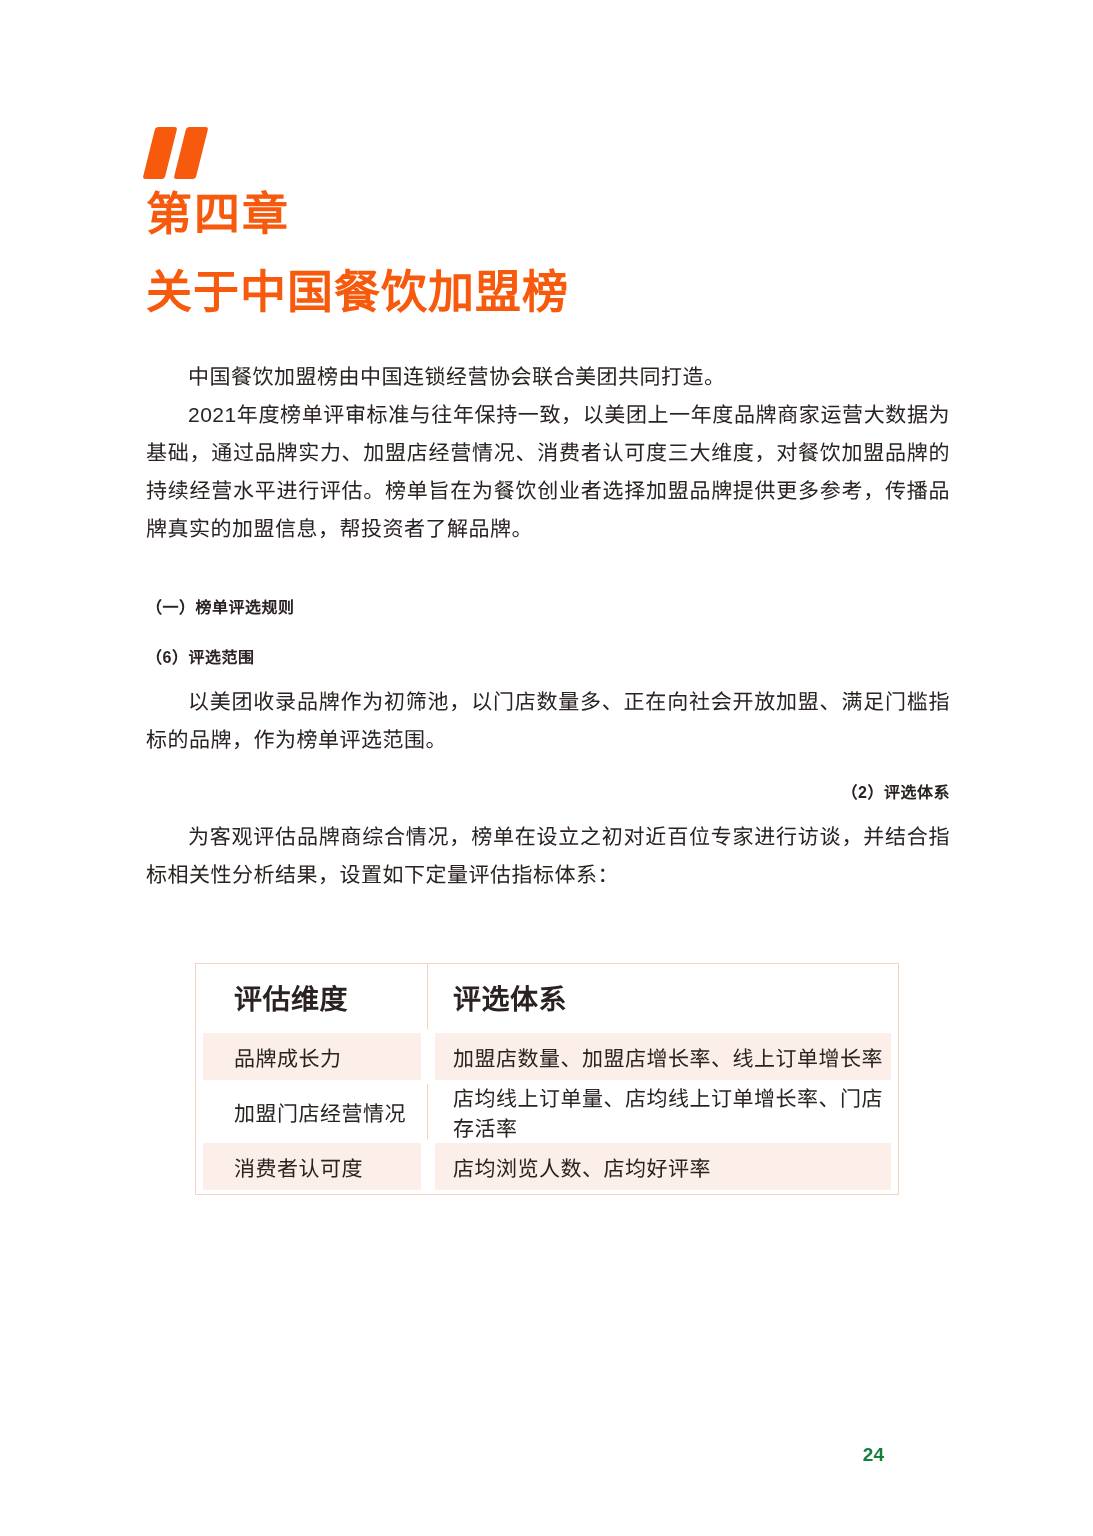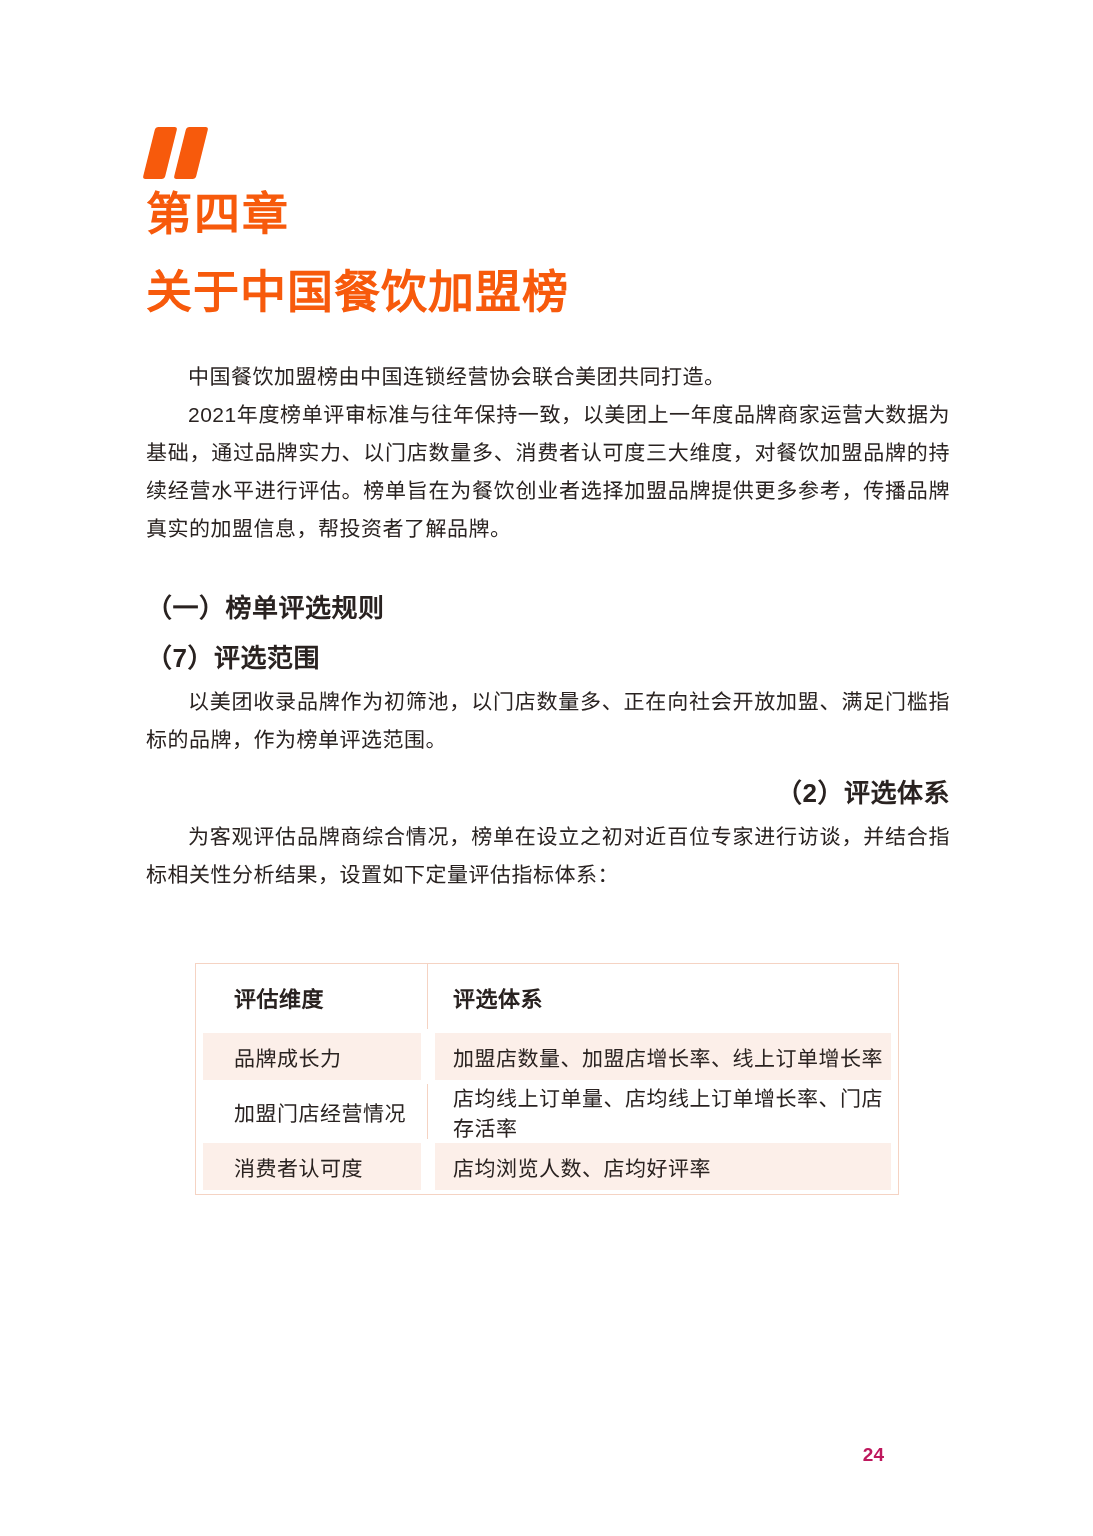--- a/index.html
+++ b/index.html
@@ -46,77 +46,77 @@
   }
   
   .para{
     font-size:21px;line-height:38px;
     text-align:justify;
     text-indent:2em;
     letter-spacing:0.5px;
   }
   .para.first{margin-top:40px;font-family:Liberation Serif, serif;}
   .sec-heading{
-    font-size:26px;line-height:28px;font-weight:700;
+    font-size:16px;line-height:28px;font-weight:700;
     letter-spacing:0.5px;
   }
   .h-rules{margin-top:46px;}
   .h-scope{margin-top:22px;}
   .h-system{margin-top:20px;text-align:right;}
   .after-h{margin-top:11px;}
   
   .eval-table{
     margin-top:69px;margin-left:49px;
     width:704px;
     border:1px solid var(--table-border,#F5D3C3);
     background:#ffffff;
   }
   .t-row{display:flex;}
   .t-row.head{height:65px;}
   .t-row.data{height:55px;}
   .cell{display:flex;align-items:center;font-size:21px;letter-spacing:0.5px;}
   .c1{width:232px;padding-left:38px;}
   .c2{flex:1;padding-left:25px;}
-  .t-row.head .cell{font-weight:700;font-size:22px;}
+  .t-row.head .cell{font-weight:700;font-size:28px;}
   .t-row.head .c1,.t-row.white .c1{border-right:1px solid var(--table-border,#F5D3C3);}
   .t-row.pink .cell{
     background:var(--row-bg,#FCEFE9);
     background-clip:padding-box;
     border:4px solid transparent;
     border-left-width:7px;border-right-width:7px;
   }
   .t-row.pink .c1{padding-left:31px;}
   .t-row.pink .c2{padding-left:18px;}
   
   .page-number{
     position:absolute;right:86px;top:1444px;
     font-size:19px;font-weight:700;
-    color:#be185d;
+    color:#15803d;
   }
 </style>
 </head>
 <body>
 
 <div class="page">
   <div class="content">
 
     <div class="quote-icon">
       <span class="bar"></span>
       <span class="bar"></span>
     </div>
 
     <div class="chapter">第四章</div>
     <div class="doc-title">关于中国餐饮加盟榜</div>
 
     <p class="para first">中国餐饮加盟榜由中国连锁经营协会联合美团共同打造。</p>
-    <p class="para">2021年度榜单评审标准与往年保持一致，以美团上一年度品牌商家运营大数据为基础，通过品牌实力、以门店数量多、消费者认可度三大维度，对餐饮加盟品牌的持续经营水平进行评估。榜单旨在为餐饮创业者选择加盟品牌提供更多参考，传播品牌真实的加盟信息，帮投资者了解品牌。</p>
+    <p class="para">2021年度榜单评审标准与往年保持一致，以美团上一年度品牌商家运营大数据为基础，通过品牌实力、加盟店经营情况、消费者认可度三大维度，对餐饮加盟品牌的持续经营水平进行评估。榜单旨在为餐饮创业者选择加盟品牌提供更多参考，传播品牌真实的加盟信息，帮投资者了解品牌。</p>
 
     <div class="sec-heading h-rules">（一）榜单评选规则</div>
 
-    <div class="sec-heading h-scope">（7）评选范围</div>
+    <div class="sec-heading h-scope">（6）评选范围</div>
     <p class="para after-h">以美团收录品牌作为初筛池，以门店数量多、正在向社会开放加盟、满足门槛指标的品牌，作为榜单评选范围。</p>
 
     <div class="sec-heading h-system">（2）评选体系</div>
     <p class="para after-h">为客观评估品牌商综合情况，榜单在设立之初对近百位专家进行访谈，并结合指标相关性分析结果，设置如下定量评估指标体系：</p>
 
     <div class="eval-table">
       <div class="t-row head">
         <div class="cell c1">评估维度</div>
         <div class="cell c2">评选体系</div>
       </div>

